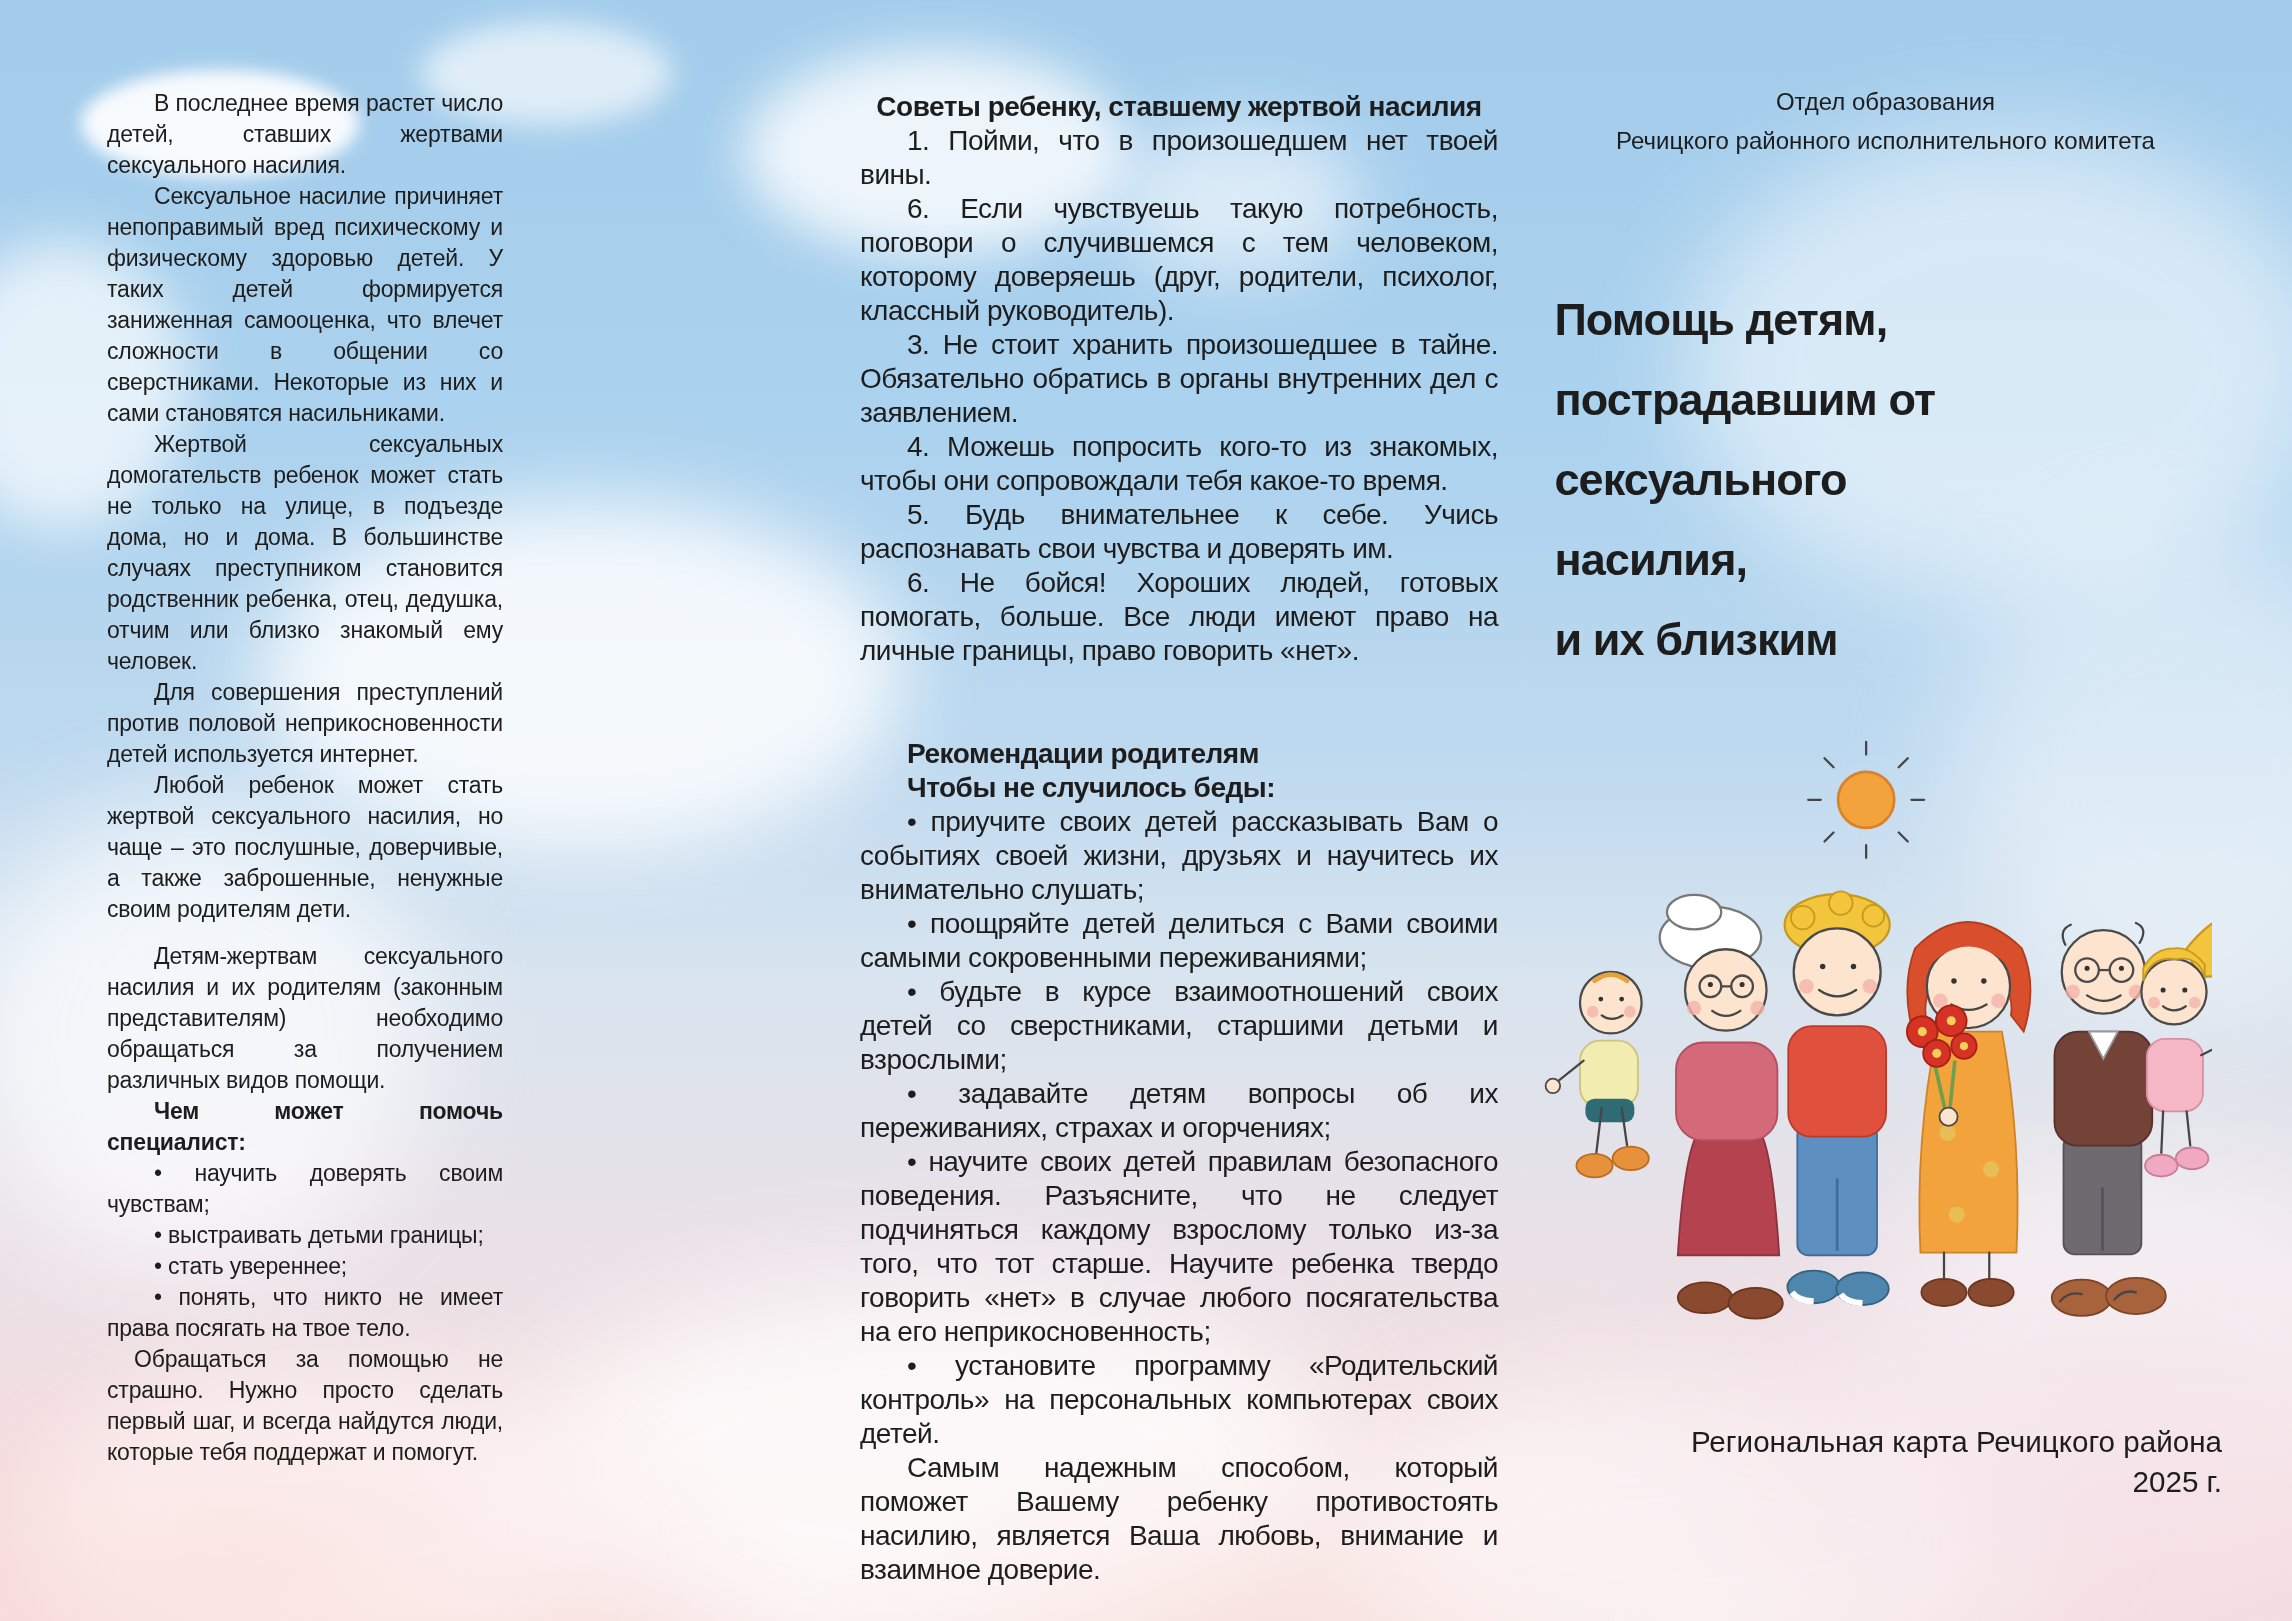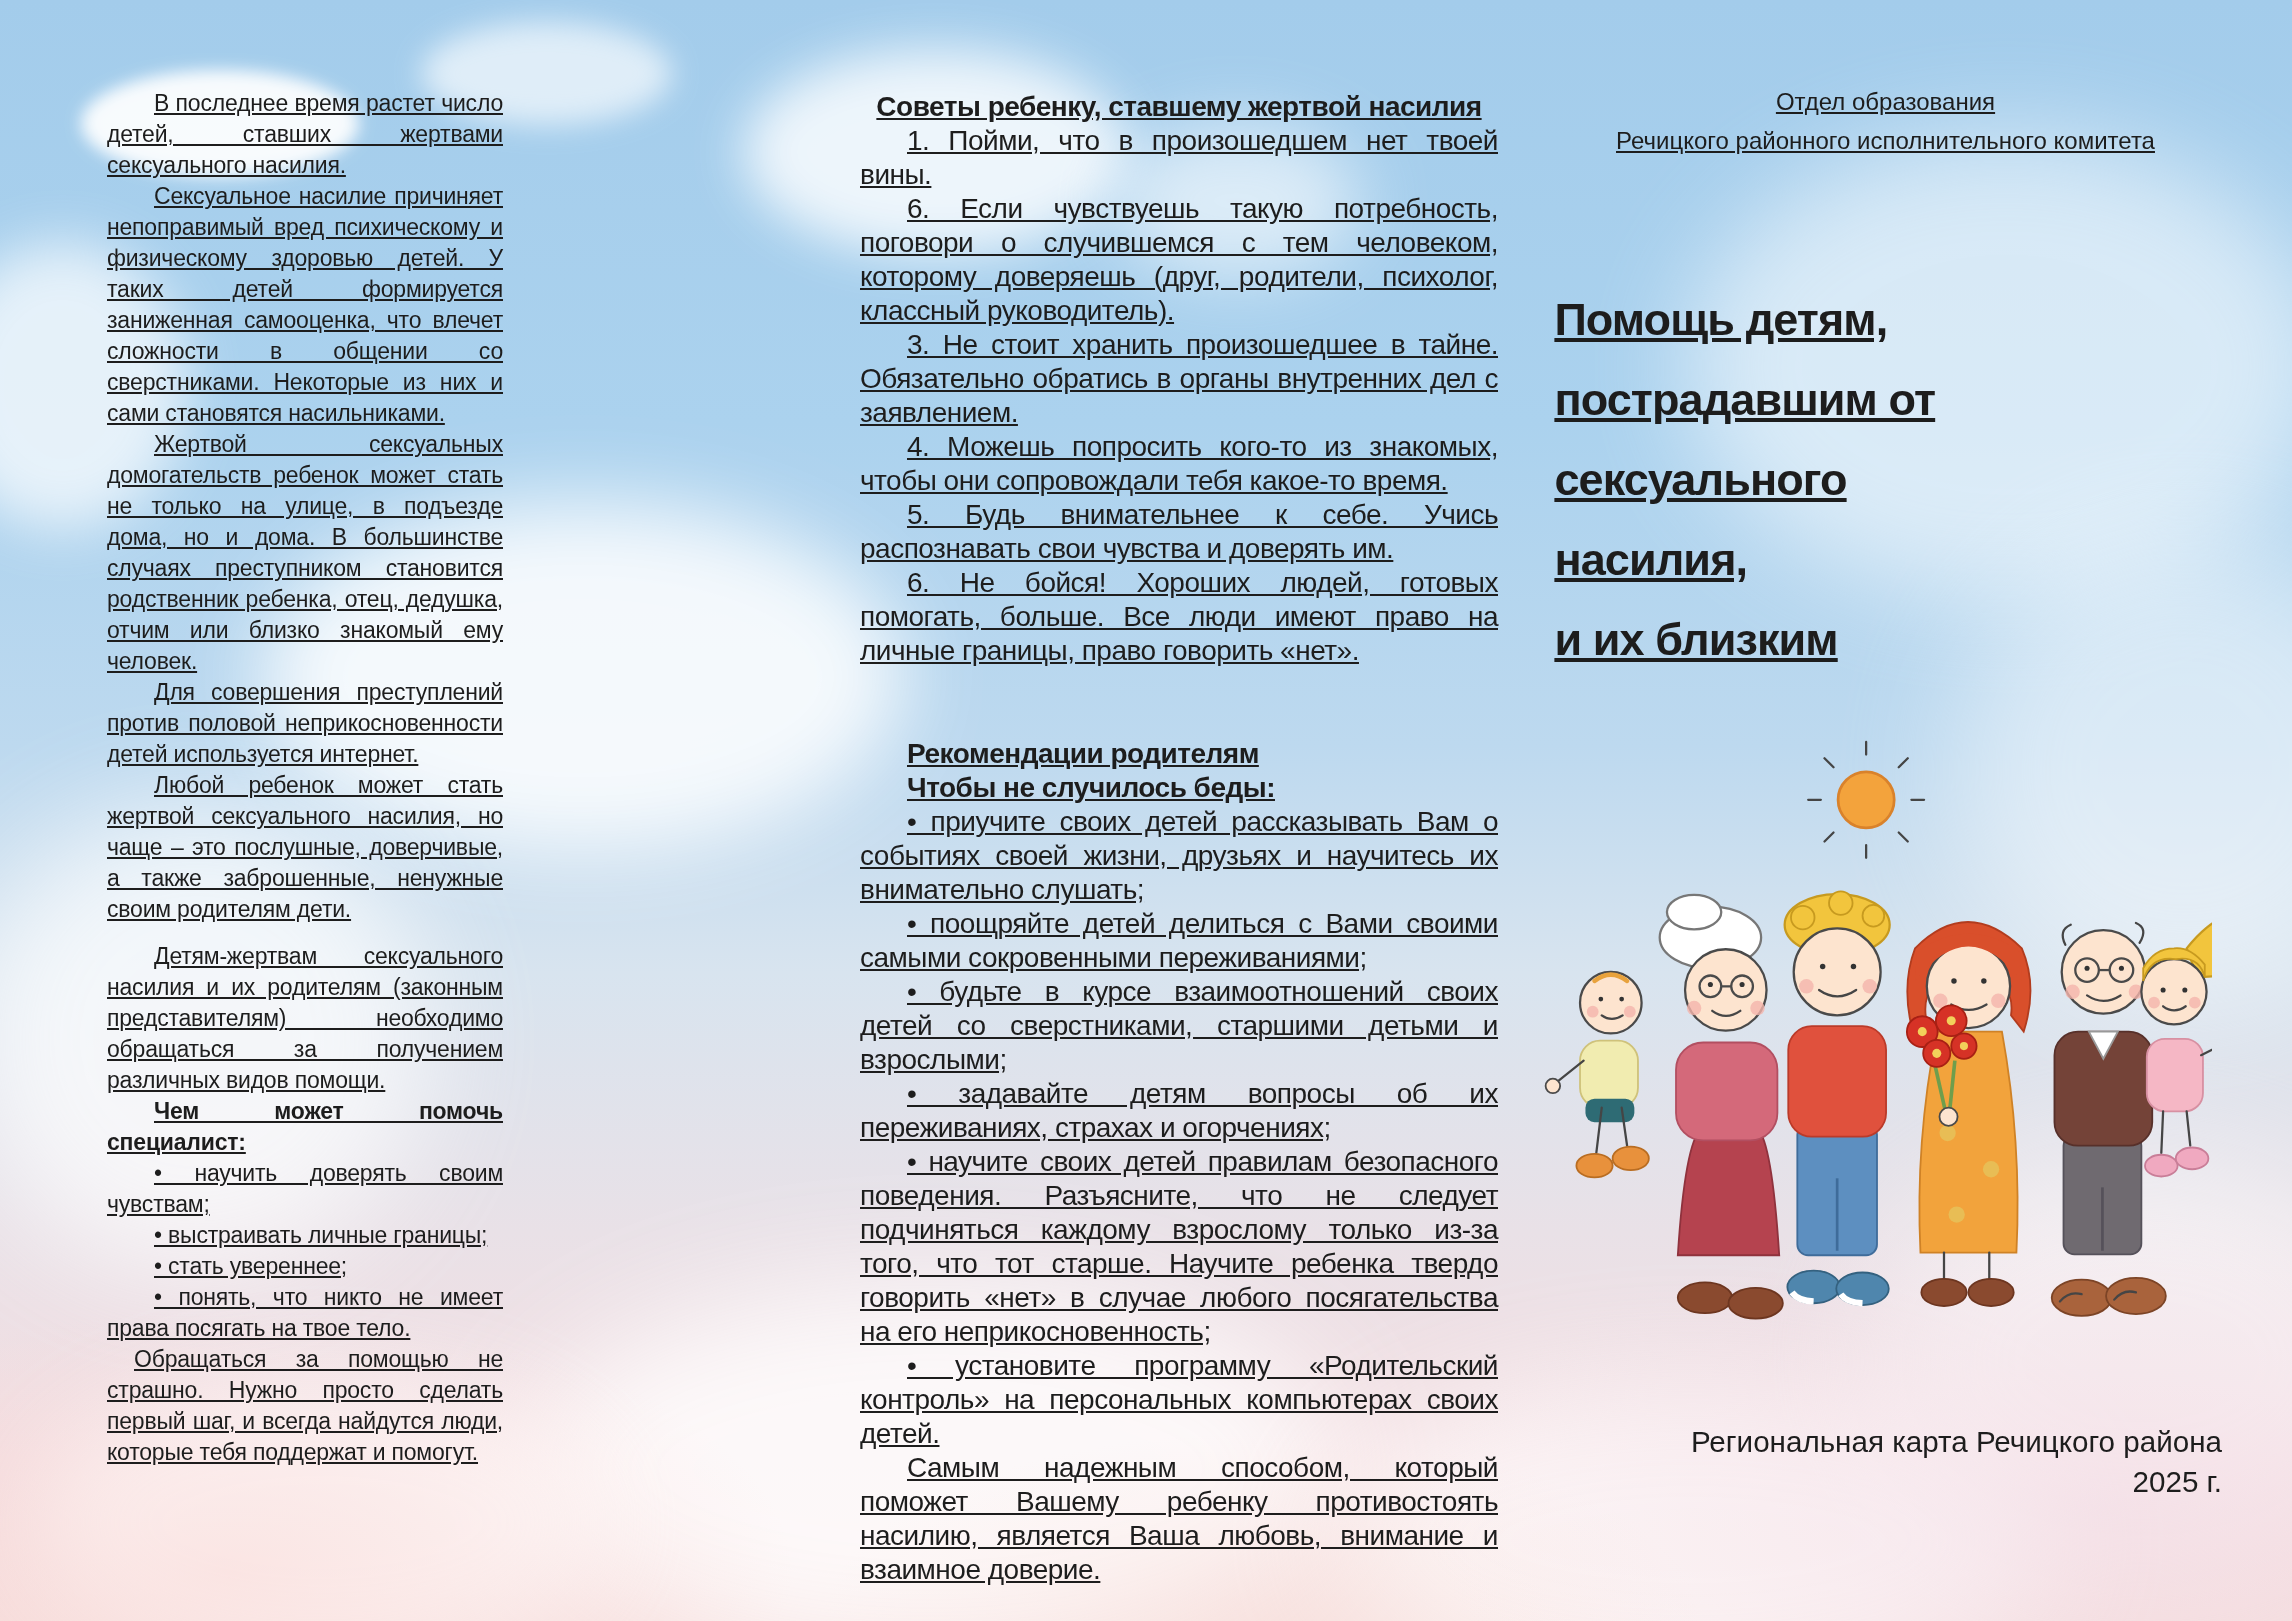--- a/index.html
+++ b/index.html
@@ -11,21 +11,21 @@
     font-family:"Liberation Sans", sans-serif;
     color:#1d1d1d;
   }
   .tint{position:absolute;inset:0;
     background:
       radial-gradient(ellipse 806px 376px at 10% 97%, rgba(249,214,211,.55), transparent 70%),
       radial-gradient(ellipse 985px 430px at 92% 93%, rgba(240,214,226,.5), transparent 70%),
       radial-gradient(ellipse 627px 269px at 55% 100%, rgba(248,223,218,.45), transparent 70%);
   }
   .cloud{position:absolute;background:#ffffff;border-radius:50%;}
-  .col{position:absolute;top:0;text-decoration:underline;}
+  .col{position:absolute;top:0;}
   .t{margin:0;text-align:justify;}
   .indent{text-indent:47px;}
   .bold{font-weight:700;}
   .center{text-align:center;text-indent:0;}
   .gap-top{margin-top:16px;}
   .gap-top-lg{margin-top:69px;}
 
   .col-left{left:107px;width:396px;padding-top:88px;font-size:23px;line-height:31px;letter-spacing:-0.2px;}
   .col-mid{left:860px;width:638px;padding-top:90px;font-size:28px;line-height:34px;letter-spacing:-0.5px;}
   .col-right{left:1549px;width:673px;padding-top:82px;}
@@ -64,21 +64,21 @@
 
   <section class="col col-left">
     <p class="t indent">В последнее время растет число детей, ставших жертвами сексуального насилия.</p>
     <p class="t indent">Сексуальное насилие причиняет непоправимый вред психическому и физическому здоровью детей. У таких детей формируется заниженная самооценка, что влечет сложности в общении со сверстниками. Некоторые из них и сами становятся насильниками.</p>
     <p class="t indent">Жертвой сексуальных домогательств ребенок может стать не только на улице, в подъезде дома, но и дома. В большинстве случаях преступником становится родственник ребенка, отец, дедушка, отчим или близко знакомый ему человек.</p>
     <p class="t indent">Для совершения преступлений против половой неприкосновенности детей используется интернет.</p>
     <p class="t indent">Любой ребенок может стать жертвой сексуального насилия, но чаще – это послушные, доверчивые, а также заброшенные, ненужные своим родителям дети.</p>
     <p class="t indent gap-top">Детям-жертвам сексуального насилия и их родителям (законным представителям) необходимо обращаться за получением различных видов помощи.</p>
     <p class="t indent bold">Чем может помочь специалист:</p>
     <p class="t indent">• научить доверять своим чувствам;</p>
-    <p class="t indent">• выстраивать личные границы;</p>
+    <p class="t indent">• выстраивать детьми границы;</p>
     <p class="t indent">• стать увереннее;</p>
     <p class="t indent">• понять, что никто не имеет права посягать на твое тело.</p>
     <p class="t" style="text-indent:27px;">Обращаться за помощью не страшно. Нужно просто сделать первый шаг, и всегда найдутся люди, которые тебя поддержат и помогут.</p>
   </section>
 
   <section class="col col-mid">
     <p class="t bold center">Советы ребенку, ставшему жертвой насилия</p>
     <p class="t indent">1. Пойми, что в произошедшем нет твоей вины.</p>
     <p class="t indent">6. Если чувствуешь такую потребность, поговори о случившемся с тем человеком, которому доверяешь (друг, родители, психолог, классный руководитель).</p>
     <p class="t indent">3. Не стоит хранить произошедшее в тайне. Обязательно обратись в органы внутренних дел с заявлением.</p>

